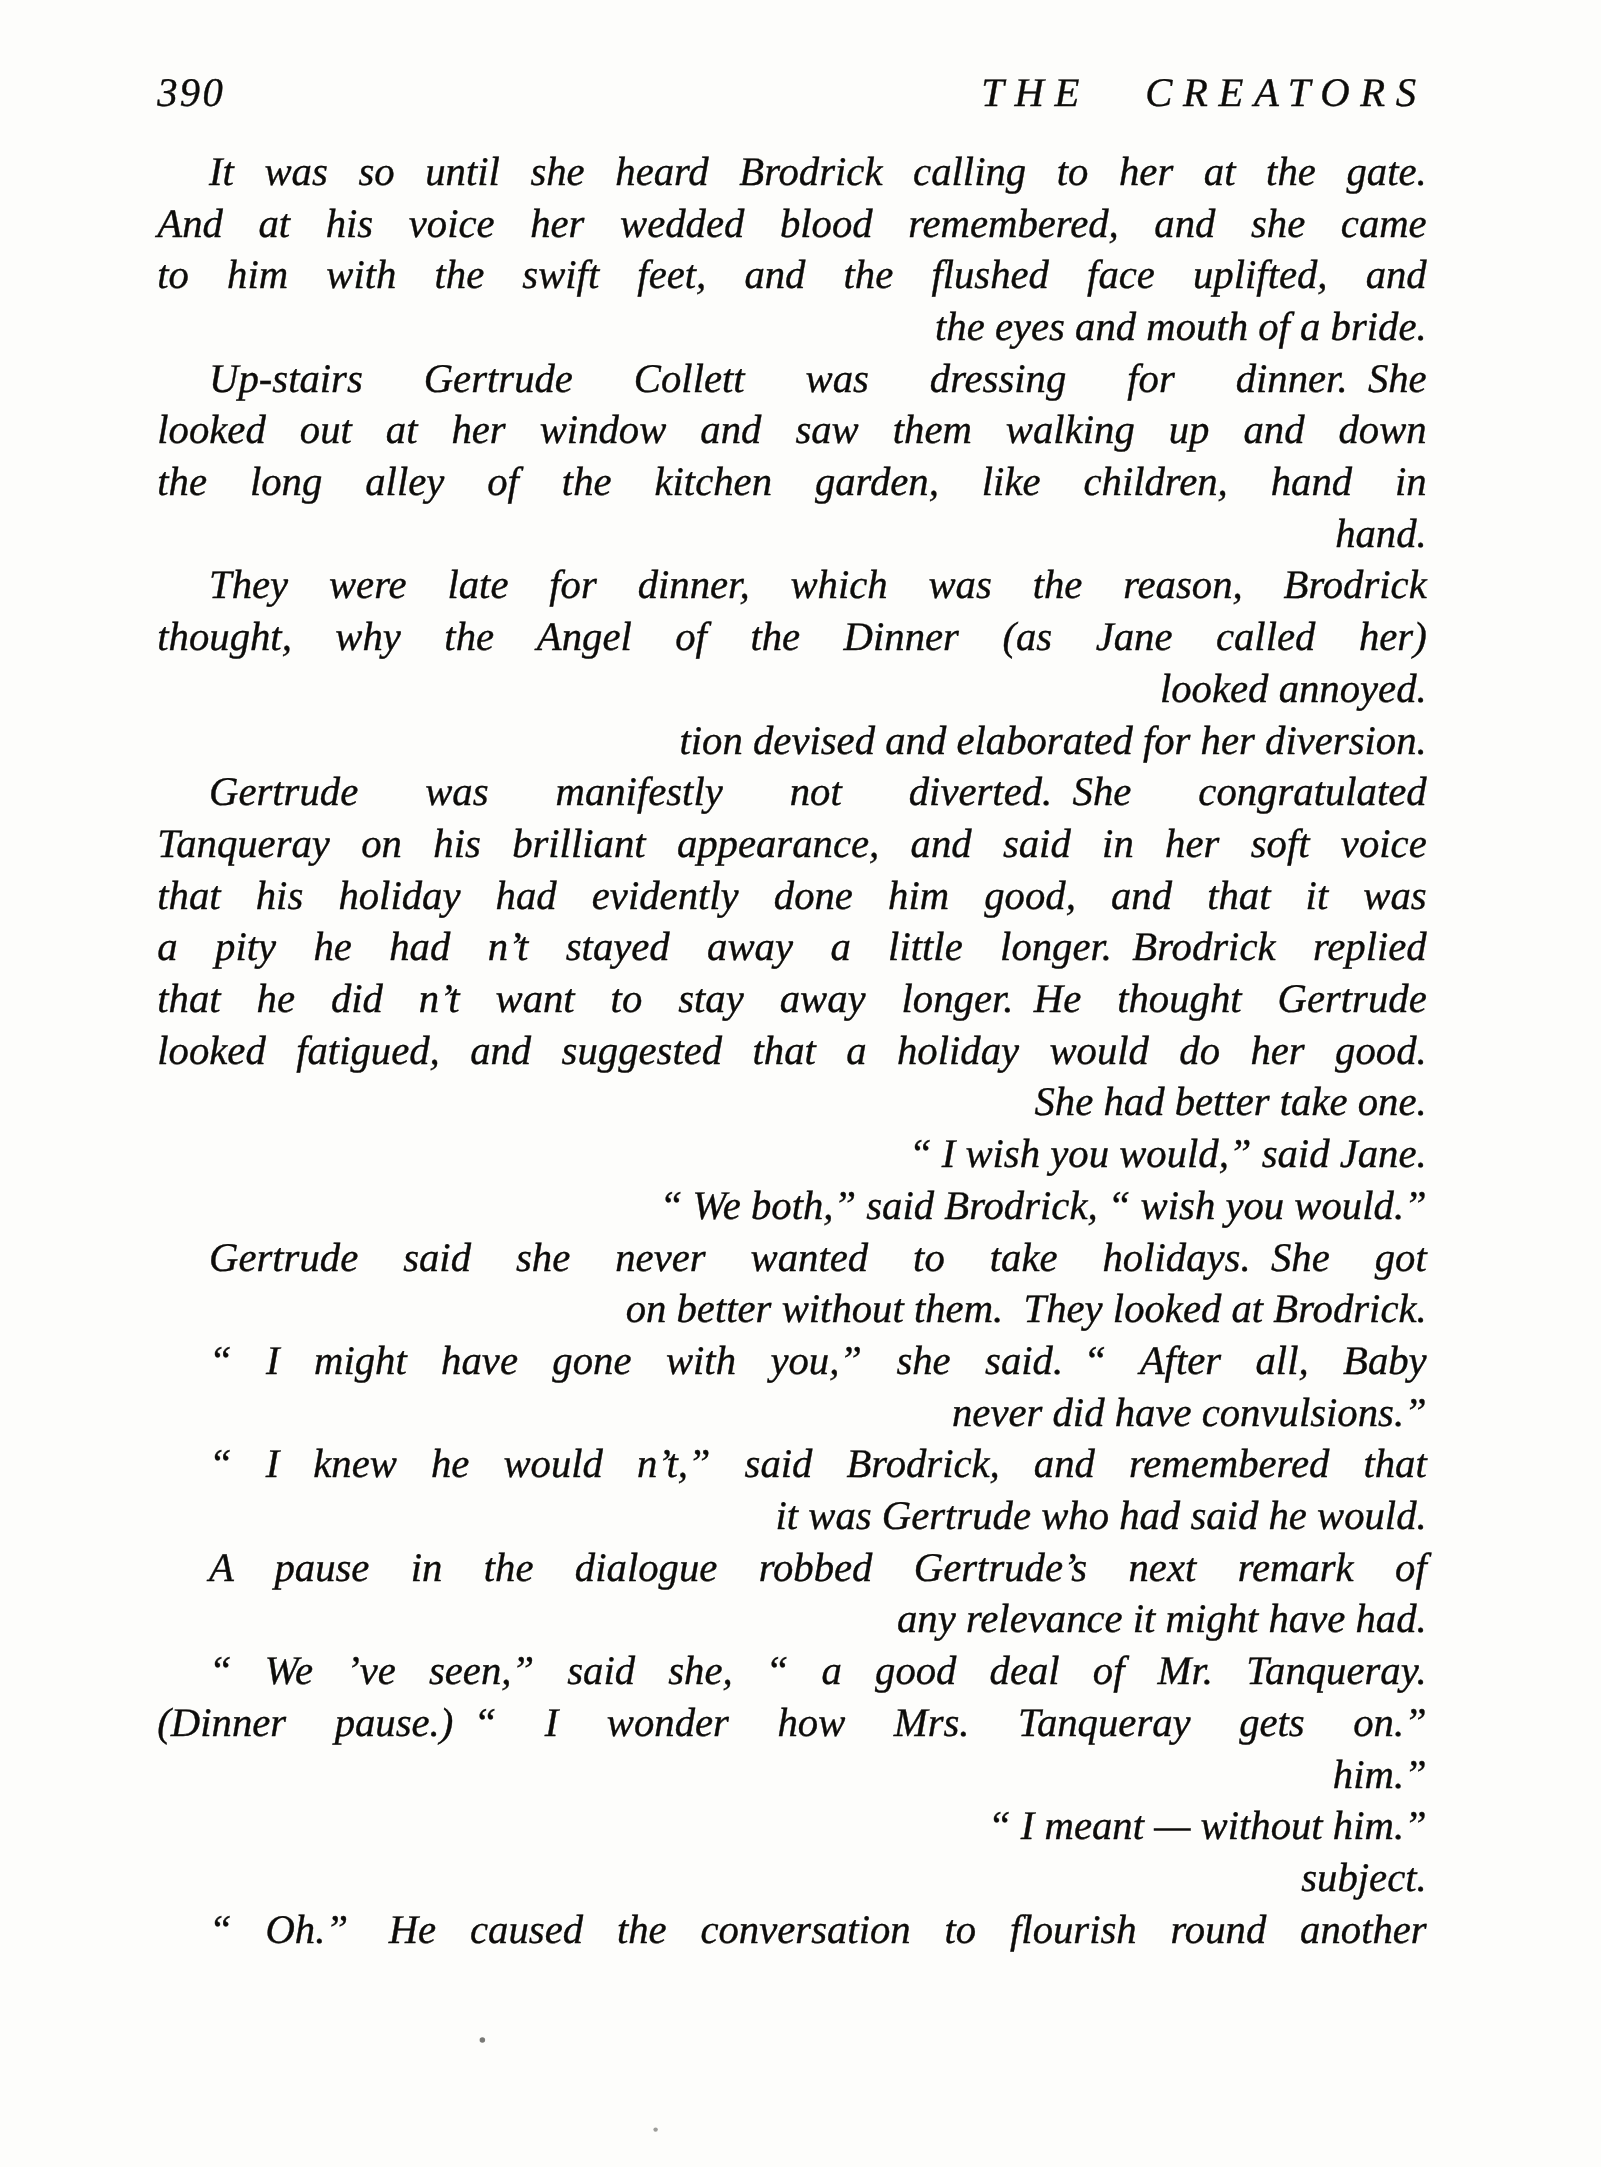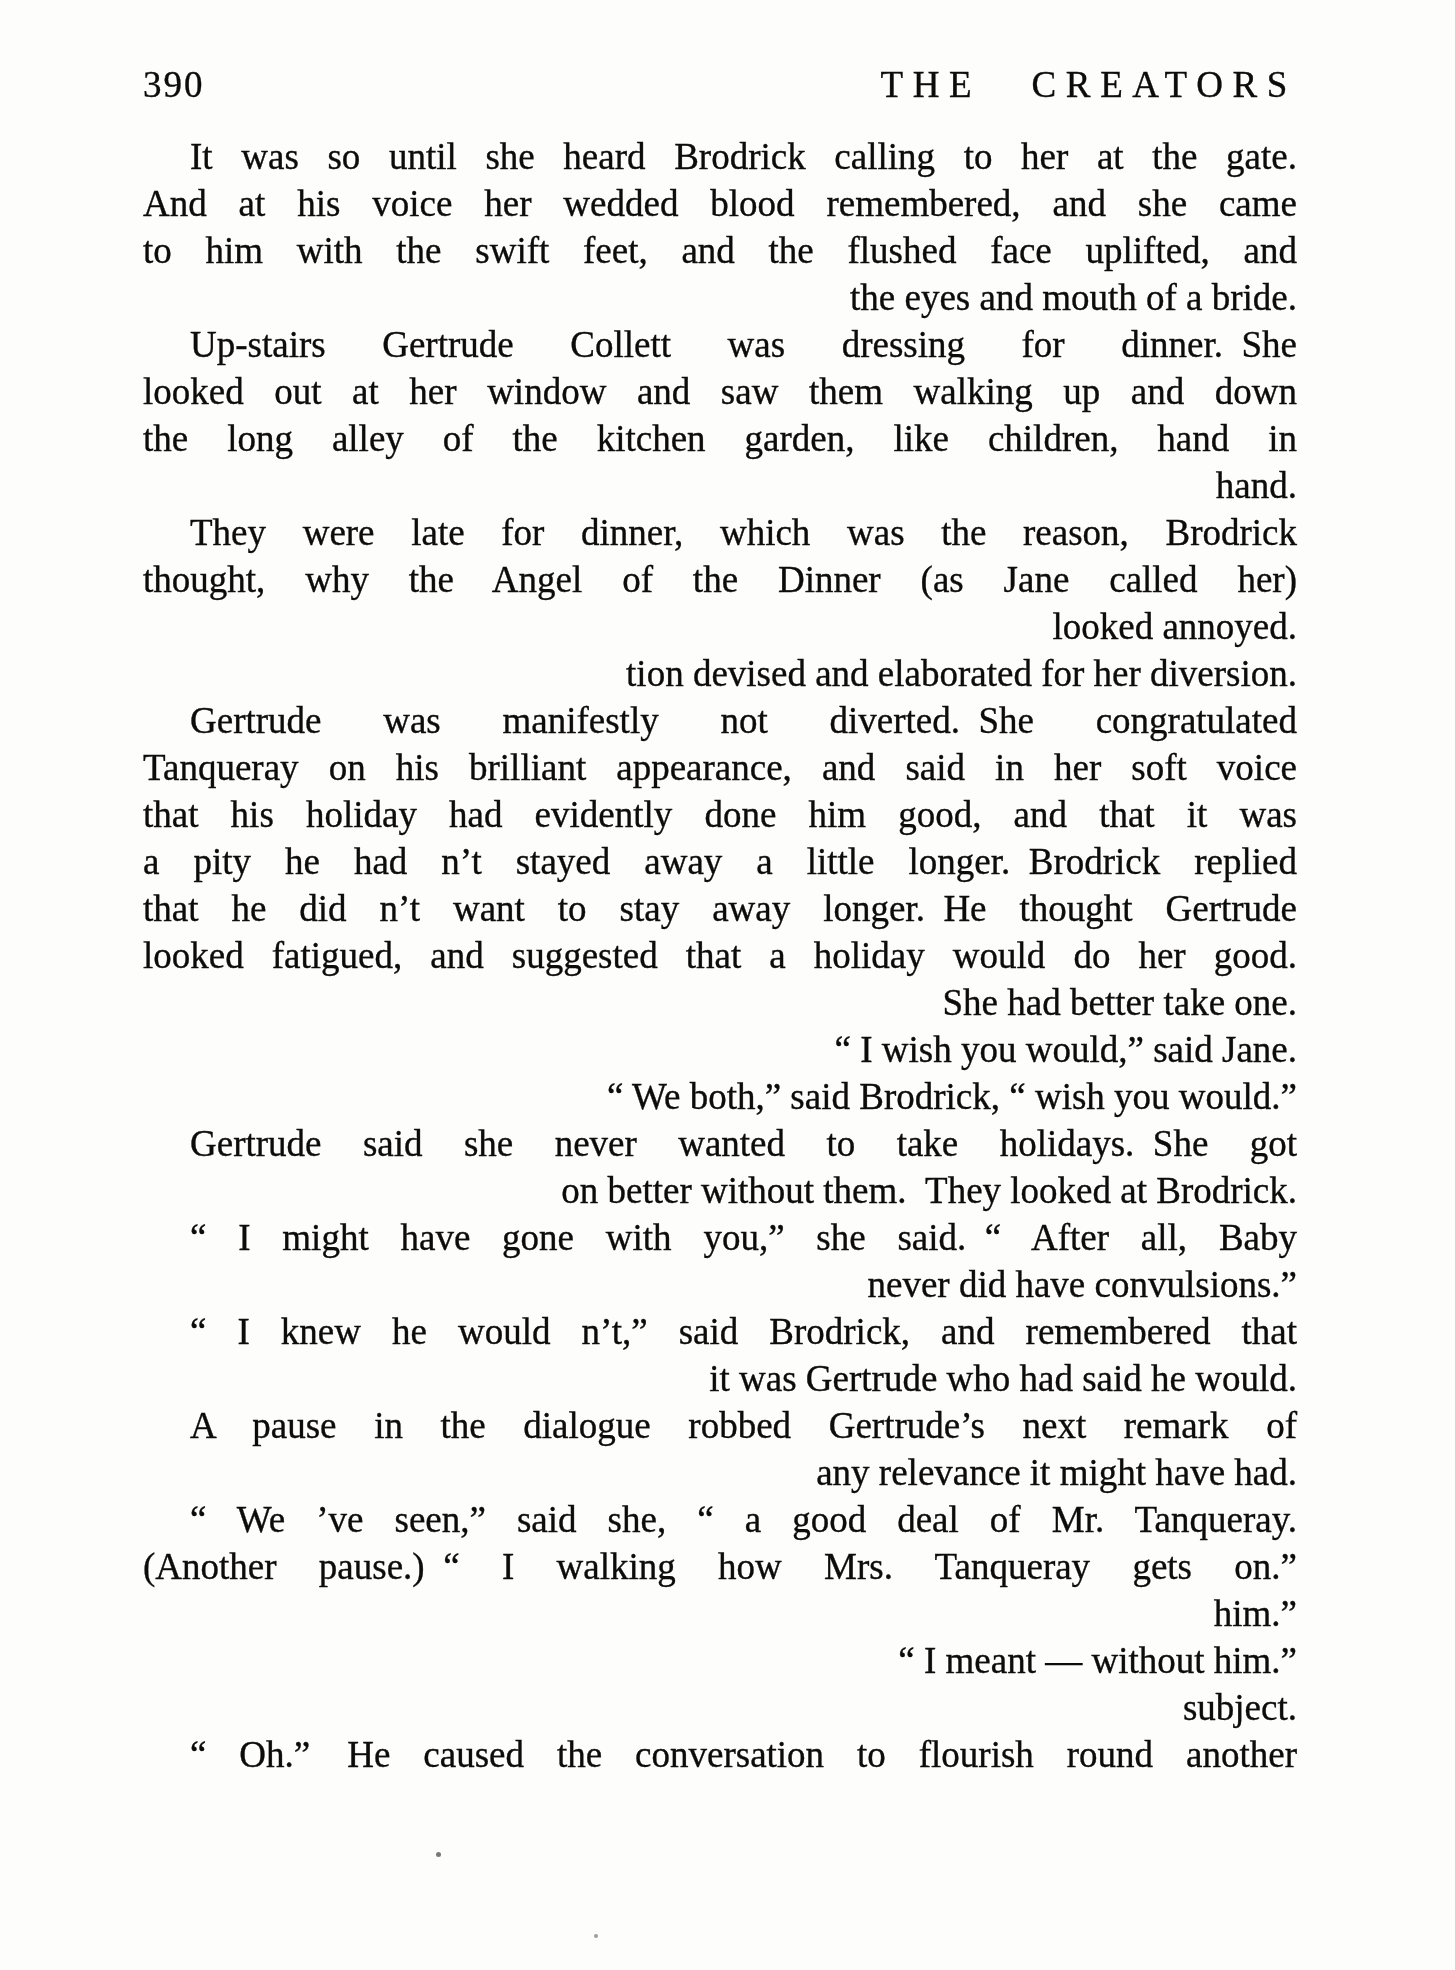--- a/index.html
+++ b/index.html
@@ -9,20 +9,21 @@
   * { margin: 0; padding: 0; box-sizing: border-box; }
   html, body { background: #e8e8e6; }
   .page {
     position: relative;
     width: 1455px;
     height: 1970px;
     background: var(--paper);
     color: var(--ink);
     font-family: "Liberation Serif", "DejaVu Serif", serif;
     overflow: hidden;
+    font-style: italic;
     -webkit-text-stroke: 0.35px;
   }
   .running-head {
     position: absolute;
     top: 64px;
     left: 143px;
     right: 158px;
     height: 42px;
   }
   .page-number {
@@ -129,21 +130,21 @@
       <div class="para">
         <div class="line j first">“ I knew he would n’t,” said Brodrick, and remembered that</div>
         <div class="line">it was Gertrude who had said he would.</div>
       </div>
       <div class="para">
         <div class="line j first">A pause in the dialogue robbed Gertrude’s next remark of</div>
         <div class="line">any relevance it might have had.</div>
       </div>
       <div class="para">
         <div class="line j first">“ We ’ve seen,” said she, “ a good deal of Mr. Tanqueray.</div>
-        <div class="line j">(Another pause.) “ I walking how Mrs. Tanqueray gets on.”</div>
+        <div class="line j">(Dinner pause.) “ I wonder how Mrs. Tanqueray gets on.”</div>
       </div>
       <div class="para">
         <div class="line">him.”</div>
       </div>
       <div class="para">
         <div class="line first">“ I  meant — without  him.”</div>
       </div>
       <div class="para">
         <div class="line">subject.</div>
         <div class="line j first">“ Oh.” He caused the conversation to flourish round another</div>

